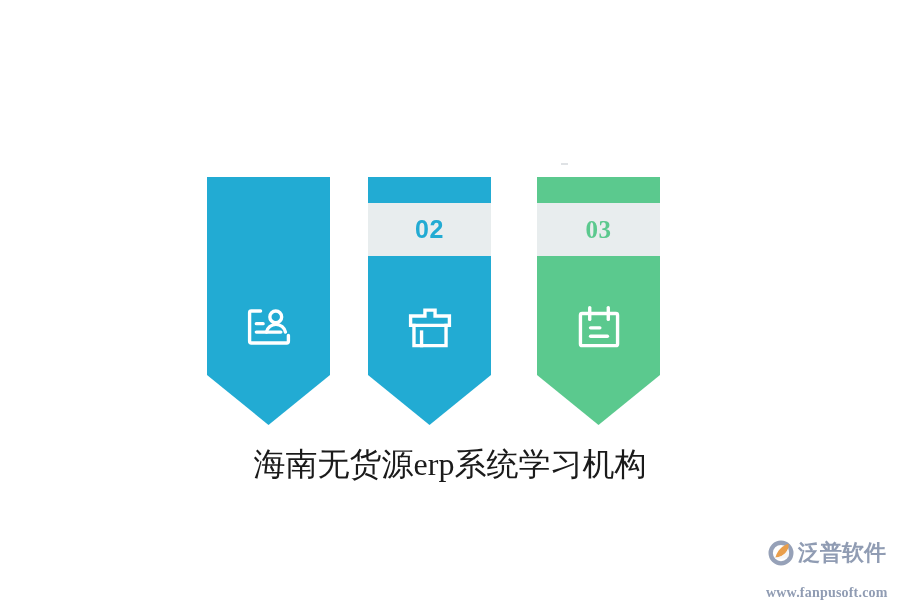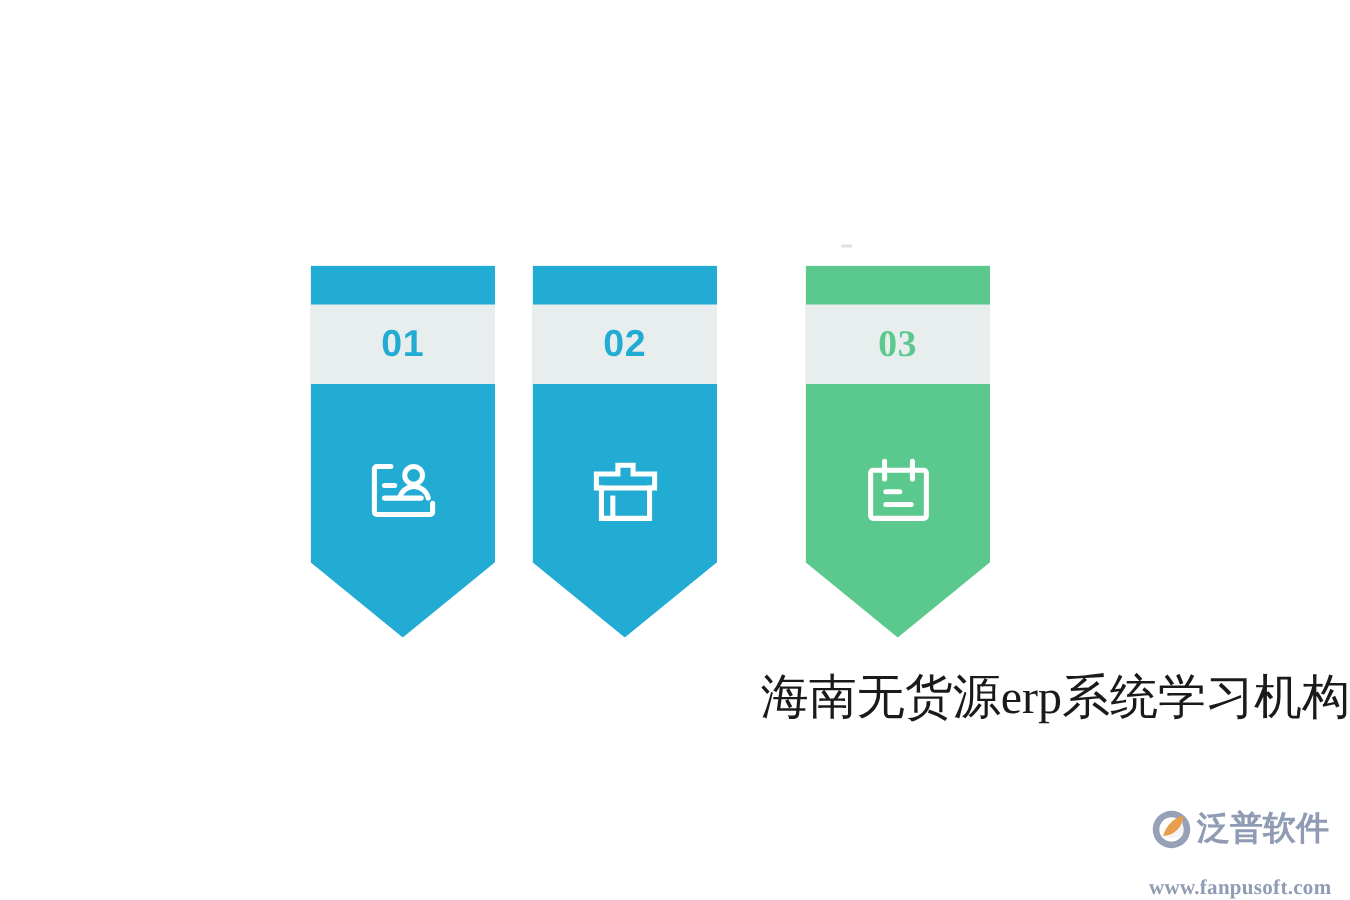--- a/index.html
+++ b/index.html
@@ -29,21 +29,21 @@
     width: 453px;
     height: 250px;
   }
   .card {
     position: absolute;
     top: 0;
     width: 123px;
     height: 248px;
   }
   .card-1 { left: 0px; }
-  .card-2 { left: 148px; }
+  .card-2 { left: 161px; }
   .card-3 { left: 330px; }
 
   
   .ribbon {
     position: absolute;
     left: 0;
     top: 0;
     width: 123px;
     height: 248px;
     -webkit-clip-path: polygon(0 0, 100% 0, 100% 79.8%, 50% 100%, 0 79.8%);
@@ -97,21 +97,21 @@
     background: #d9dde0;
     opacity: .85;
   }
 
   
   #title {
     position: absolute;
     left: 0;
     top: 444px;
     width: 900px;
-    text-align: right;
+    text-align: center;
     font-family: "Liberation Serif", "DejaVu Serif", serif;
     font-size: 32px;
     line-height: 40px;
     color: #1a1a1a;
     letter-spacing: 0px;
     white-space: nowrap;
   }
 
   
   #watermark {
@@ -159,23 +159,20 @@
 
 <div id="stage">
 
   <div class="speck"></div>
 
   <div id="cards">
 
     <div class="card card-1">
       <div class="ribbon" style="background:#22abd3;"></div>
 
-      <div class="band">
-        <span class="band-num" style="color:#22abd3;">01</span>
-      </div>
 
       <div class="icon-wrap">
 
         <svg viewBox="0 0 64 64" fill="none" stroke="#ffffff" stroke-width="4" stroke-linecap="round" stroke-linejoin="round">
           <path d="M22 13 H11 a2 2 0 0 0 -2 2 V49 a2 2 0 0 0 2 2 H53 a2 2 0 0 0 2 -2 V42"></path>
           <line x1="17" y1="28" x2="25" y2="28"></line>
           <line x1="17" y1="38" x2="46" y2="38"></line>
           <circle cx="40" cy="20" r="7"></circle>
           <path d="M29 38 a11.5 11.5 0 0 1 22.5 0"></path>
         </svg>

